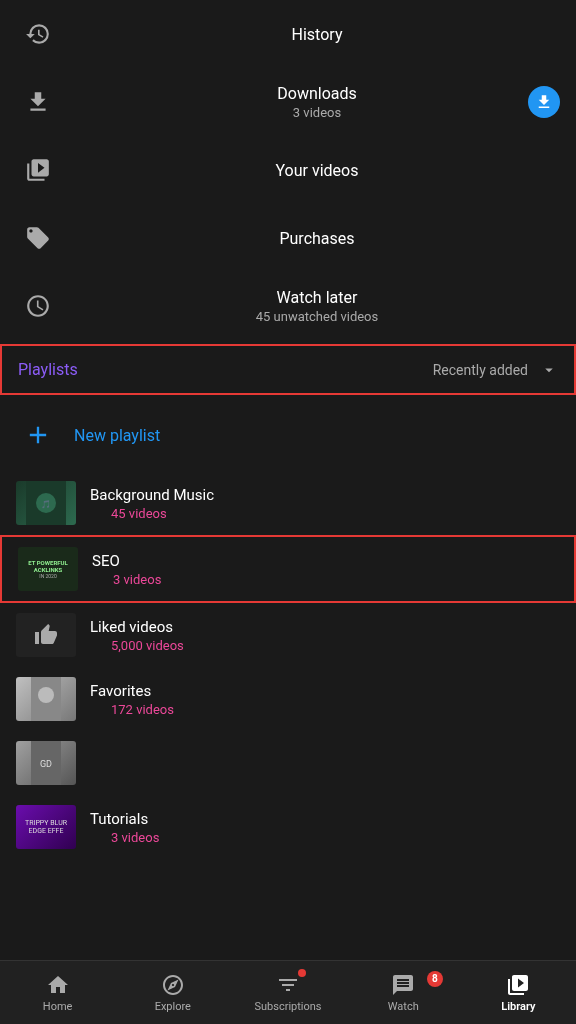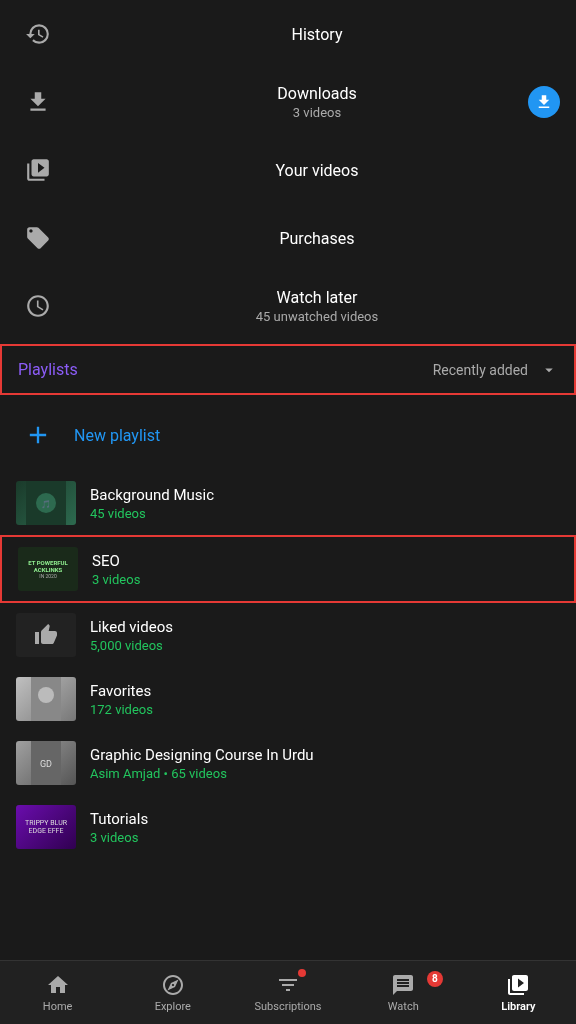--- a/index.html
+++ b/index.html
@@ -148,22 +148,23 @@
       margin-left: 14px;
       flex: 1;
     }
     .playlist-name {
       font-size: 15px;
       color: #ffffff;
       font-weight: 400;
     }
     .playlist-meta {
       font-size: 13px;
-      color: #22c55e;
+      color: #ec4899;
       margin-top: 2px;
+      margin-left: 21px;
     }
     
     .bottom-nav {
       position: fixed;
       bottom: 0;
       left: 0;
       width: 576px;
       height: 64px;
       background: #212121;
       display: flex;
@@ -355,24 +356,20 @@
       <div class="playlist-meta">172 videos</div>
     </div>
   </div>
       <div class="playlist-item">
     <div class="playlist-thumb" style="background:linear-gradient(135deg,#a0a0a0,#555);display:flex;align-items:center;justify-content:center;overflow:hidden;">
       <svg width="30" height="44" viewBox="0 0 30 44">
             <rect width="30" height="44" fill="#666"></rect>
             <text x="15" y="26" text-anchor="middle" font-size="9" fill="#ddd">GD</text>
           </svg>
     </div>
-    <div class="playlist-info">
-      <div class="playlist-name">Graphic Designing Course In Urdu</div>
-      <div class="playlist-meta">Asim Amjad • 65 videos</div>
-    </div>
   </div>
       <div class="playlist-item">
     <div class="playlist-thumb" style="background:linear-gradient(135deg,#6a0dad,#300050);display:flex;align-items:center;justify-content:center;overflow:hidden;">
       <div style="font-size:7px;color:#ddd;text-align:center;padding:2px;line-height:1.2;">TRIPPY BLUR<br>EDGE EFFE</div>
     </div>
     <div class="playlist-info">
       <div class="playlist-name">Tutorials</div>
       <div class="playlist-meta">3 videos</div>
     </div>
   </div>

